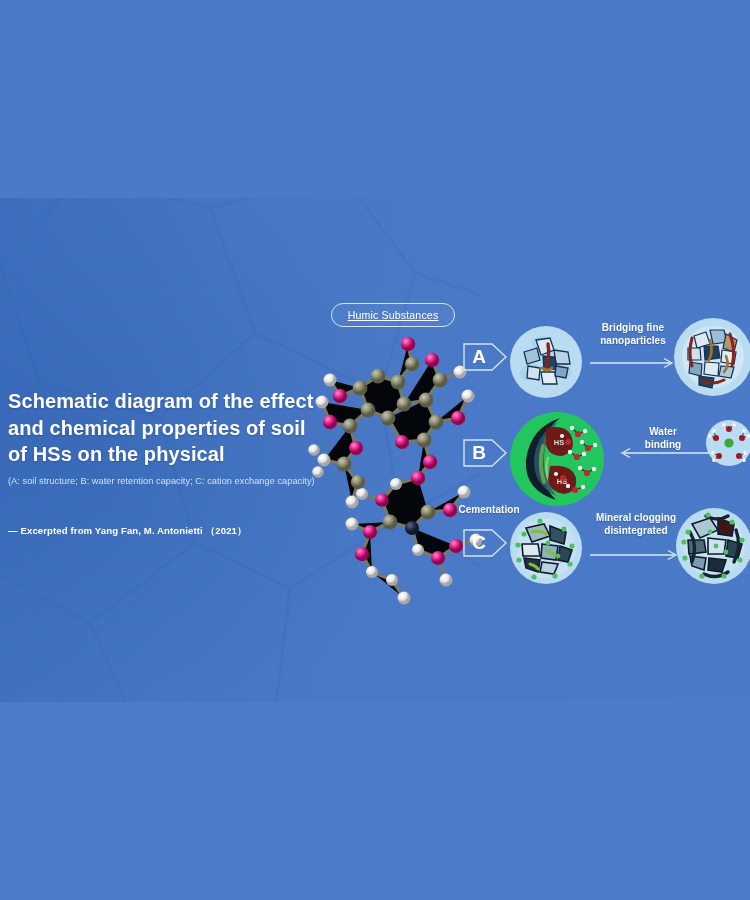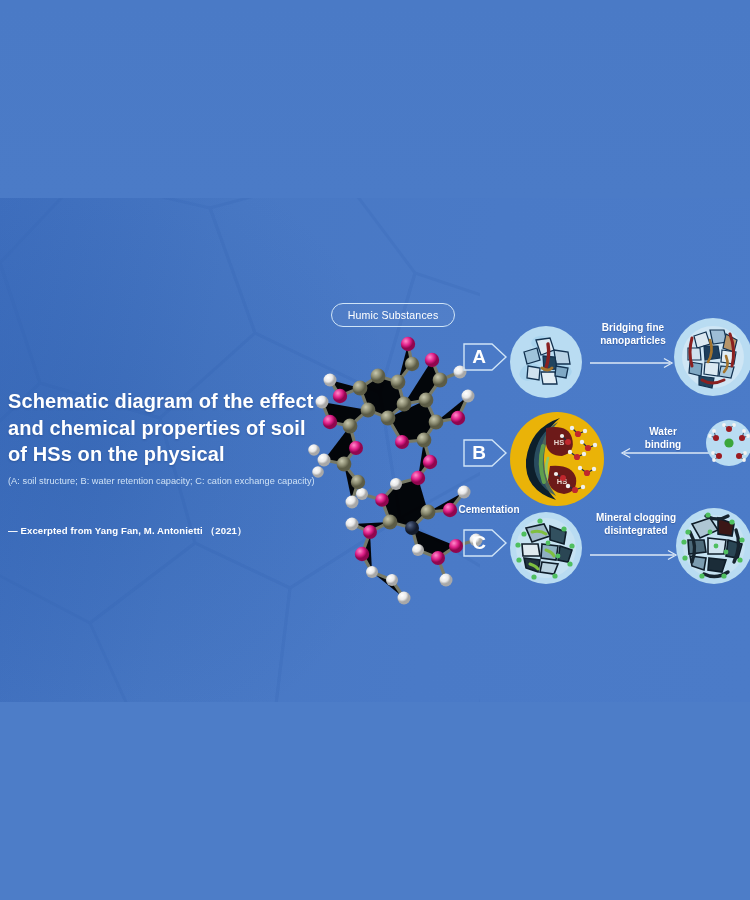--- a/index.html
+++ b/index.html
@@ -48,20 +48,21 @@
     letter-spacing:.1px; white-space:nowrap;
   }
 
   
   .hs-pill {
     position:absolute; left:331px; top:303px; width:124px; height:24px;
     border:1.4px solid #cfe4f7; border-radius:12px;
     display:flex; align-items:center; justify-content:center;
     color:#ffffff; font-size:10.6px; font-weight:500; letter-spacing:.15px;
     background:rgba(255,255,255,.04);
+    text-decoration:underline;
   }
 
   
   .molecule { position:absolute; left:300px; top:318px; width:200px; height:300px; }
 
   
   .row { position:absolute; }
   .row-a { left:462px; top:318px; width:288px; height:90px; }
   .row-b { left:462px; top:408px; width:288px; height:102px; }
   .row-c { left:462px; top:506px; width:288px; height:100px; }
@@ -295,21 +296,21 @@
   </div>
 
   <div class="row row-b">
     <div class="marker" style="left:0; top:24px;">
       <svg viewBox="0 0 46 42">
         <path d="M2 8 H30 L44 21 L30 34 H2 Z" fill="none" stroke="#cfe4f7" stroke-width="1.4"></path>
       </svg>
       <span class="glyph">B</span>
     </div>
 
-    <div class="bubble" style="left:48px; top:4px; width:94px; height:94px; background:#eab308;">
+    <div class="bubble" style="left:48px; top:4px; width:94px; height:94px; background:#22c55e;">
       <svg viewBox="0 0 94 94" width="94" height="94">
         <path d="M50 6 Q20 16 16 48 Q14 78 46 88 Q30 72 30 48 Q30 22 50 6 Z" fill="#0d1f2b"></path>
         <path d="M48 10 Q26 22 24 48 Q23 72 46 84 Q34 68 34 48 Q34 26 48 10 Z" fill="#2f5668" opacity="0.85"></path>
         <path d="M33 34 Q28 52 34 70" stroke="#5f9e4e" stroke-width="4" fill="none" stroke-linecap="round"></path>
         <path d="M38 46 Q34 58 39 68" stroke="#8ec96a" stroke-width="2.6" fill="none" stroke-linecap="round"></path>
         <path d="M36 16 Q58 12 62 26 Q66 40 52 44 Q38 44 36 32 Z" fill="#6d1a19"></path>
         <path d="M40 54 Q62 52 66 66 Q68 80 54 82 Q40 80 38 68 Z" fill="#6d1a19"></path>
         <text x="49" y="33" font-family="Liberation Sans, sans-serif" font-size="7.5" font-weight="bold" fill="#e8d7d0" text-anchor="middle">HS</text>
         <text x="52" y="72" font-family="Liberation Sans, sans-serif" font-size="7.5" font-weight="bold" fill="#e8d7d0" text-anchor="middle">HS</text>
         <g stroke="#1a2c44" stroke-width="1.1" fill="none">

